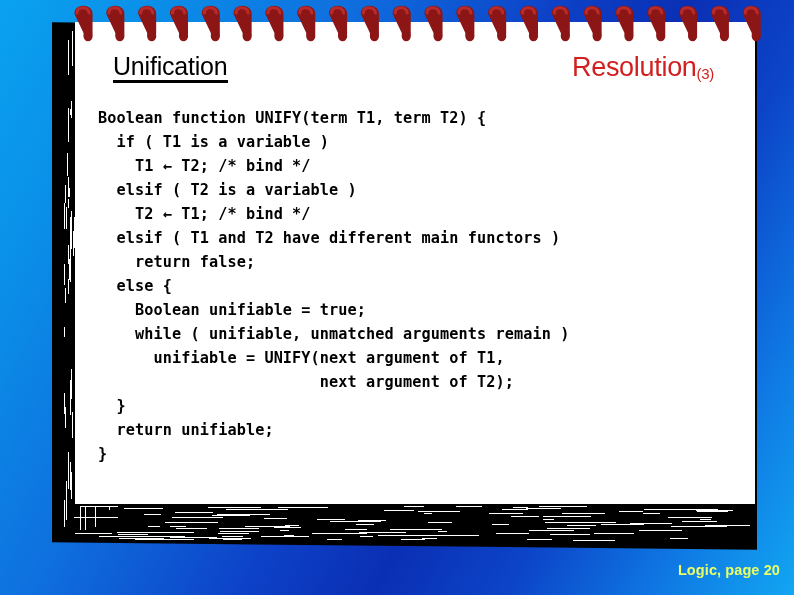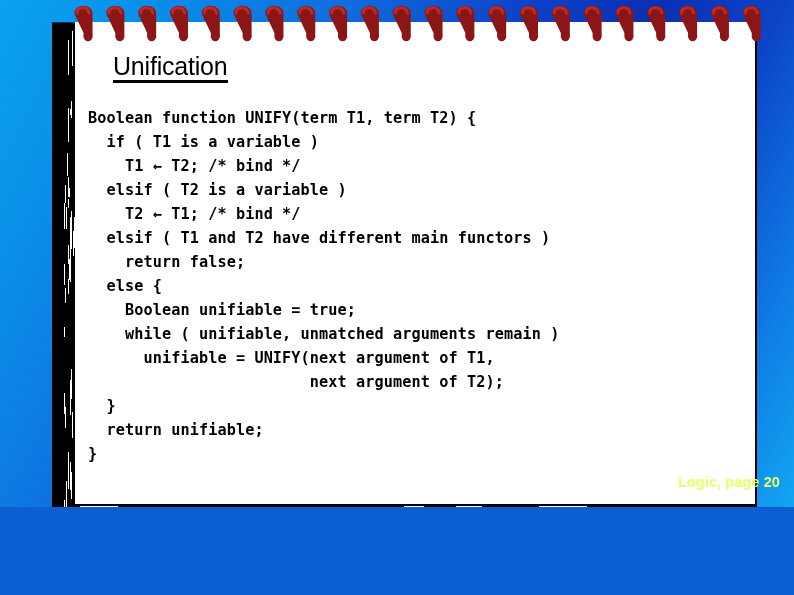--- a/index.html
+++ b/index.html
@@ -11,21 +11,21 @@
   }
   body {
     font-family: "Liberation Sans", sans-serif;
     background: #0b5fd0;
   }
 
   
   #slide {
     position: relative;
     width: 794px;
-    height: 507px;
+    height: 595px;
     overflow: hidden;
     background:
       linear-gradient(118deg,
         #0aa2f0 0%,
         #0a8fe8 14%,
         #0f6ede 32%,
         #0d42c8 50%,
         #0a2fb4 62%,
         #0c44c8 74%,
         #0f7ae4 88%,
@@ -122,21 +122,21 @@
   .title-right .sub {
     font-size: 15px;
     vertical-align: baseline;
     position: relative;
     top: 3px;
   }
 
   
   .code {
     position: absolute;
-    left: 88px;
+    left: 98px;
     top: 106px;
     width: 660px;
     font-family: "DejaVu Sans Mono", "Liberation Mono", monospace;
     font-size: 15.2px;
     font-weight: bold;
     line-height: 24px;
     color: #000000;
     white-space: pre;
     letter-spacing: 0.1px;
   }
@@ -585,18 +585,21 @@
       <g>
         <path d="M 674.7272727272726 14 C 673.7272727272726 3, 693.7272727272726 3, 692.7272727272726 15
        L 692.7272727272726 33 C 692.7272727272726 41, 683.7272727272726 41, 683.7272727272726 33 Z" fill="#8c1616"></path>
         <path d="M 677.2272727272726 13 C 676.7272727272726 6, 688.7272727272726 6, 689.2272727272726 13" stroke="#b82b2b" stroke-width="3.2" fill="none" stroke-linecap="round"></path>
         <ellipse cx="688.2272727272726" cy="36" rx="4.6" ry="5.2" fill="#8c1616"></ellipse>
       </g>
     </svg>
 
   <div class="title-left">Unification</div>
 
+  <div class="title-right">
+    <span>Resolution</span><span class="sub">(3)</span>
+  </div>
 
   <div class="code"><div>Boolean function UNIFY(term T1, term T2) {</div><div>  if ( T1 is a variable )</div><div>    T1 ← T2; /* bind */</div><div>  elsif ( T2 is a variable )</div><div>    T2 ← T1; /* bind */</div><div>  elsif ( T1 and T2 have different main functors )</div><div>    return false;</div><div>  else {</div><div>    Boolean unifiable = true;</div><div>    while ( unifiable, unmatched arguments remain )</div><div>      unifiable = UNIFY(next argument of T1,</div><div>                        next argument of T2);</div><div>  }</div><div>  return unifiable;</div><div>}</div></div>
 
   <div class="footer-right">Logic, page 20</div>
 
 </div>
 
 </body></html>

